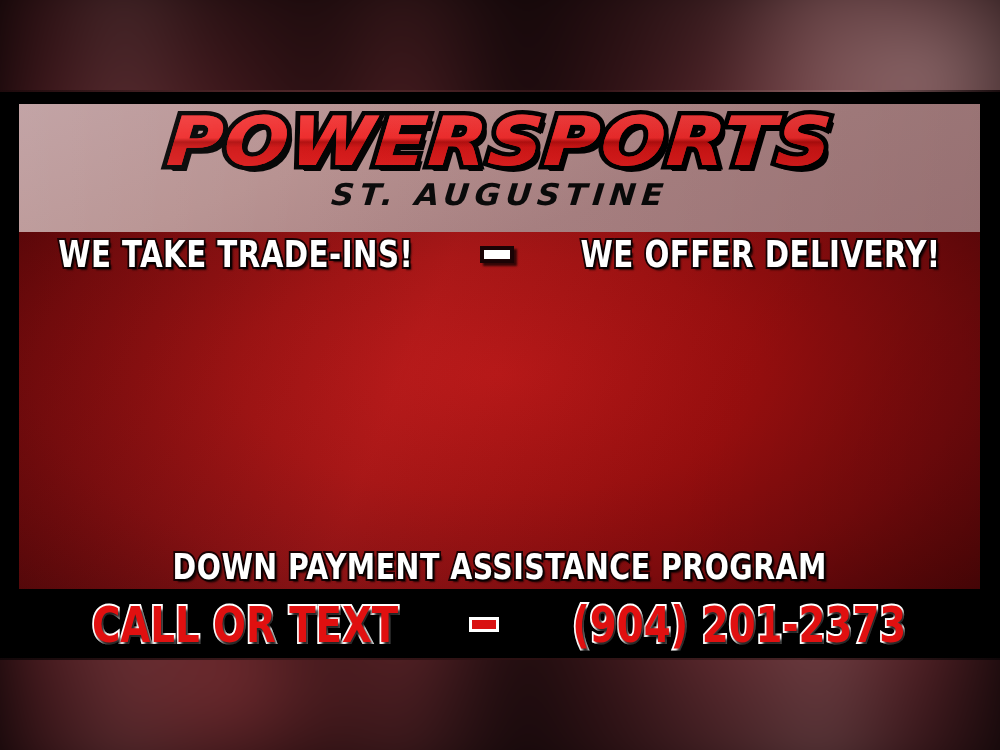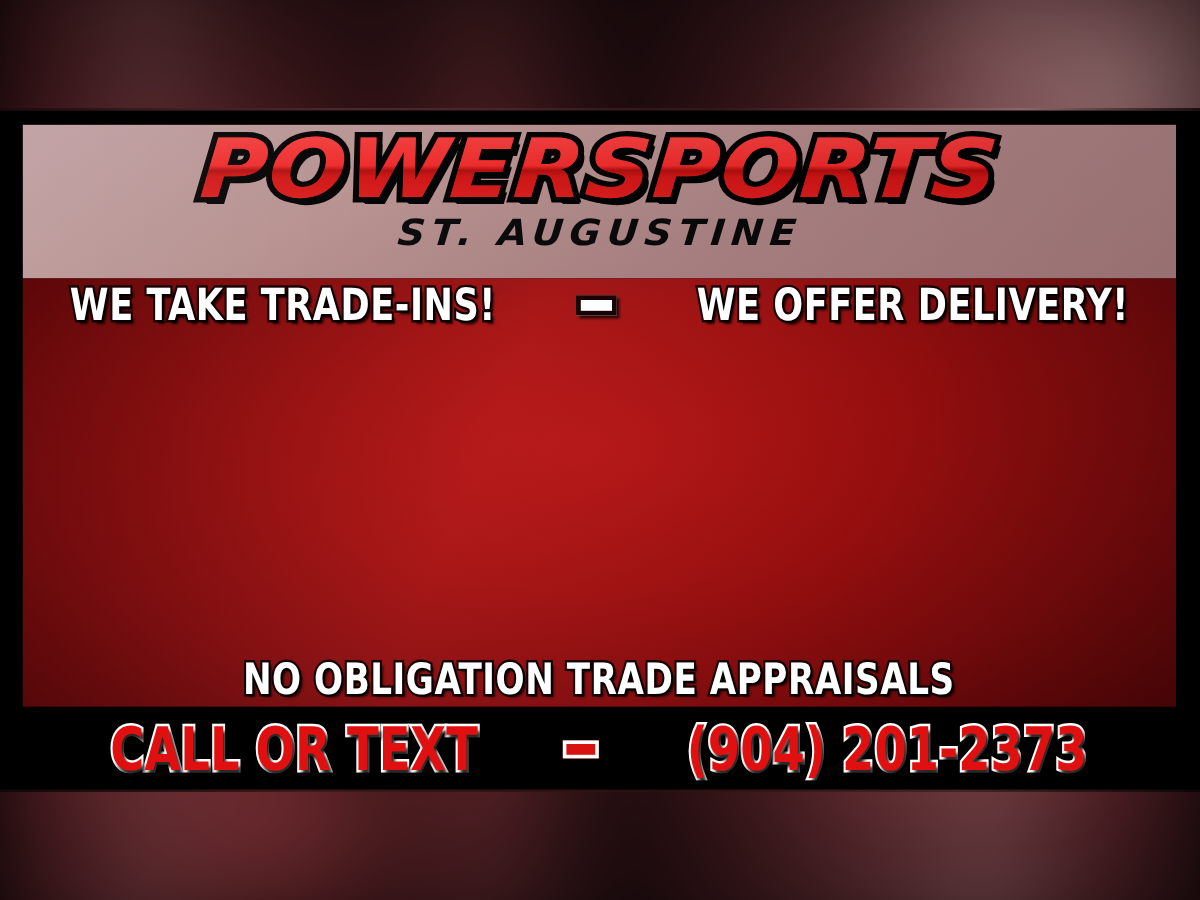--- a/index.html
+++ b/index.html
@@ -354,25 +354,25 @@
     <div class="features">
       <div class="feature-list">
 
         <div class="feature-row">
           <span class="feature-text lead">WE TAKE TRADE-INS!</span>
           <span class="dash"></span>
           <span class="feature-text lead">WE OFFER DELIVERY!</span>
         </div>
 
 
+
+
         <div class="feature-row">
-          <span class="feature-text">NO OBLIGATION TRADE APPRAISALS</span>
+          <span class="feature-text">DOWN PAYMENT ASSISTANCE PROGRAM</span>
         </div>
-
-
 
       </div>
     </div>
 
     <div class="cta-bar">
       <div class="cta-inner">
         <span class="cta-text">CALL OR TEXT</span>
         <span class="cta-dash"></span>
         <span class="cta-text">(904) 201-2373</span>
       </div>

